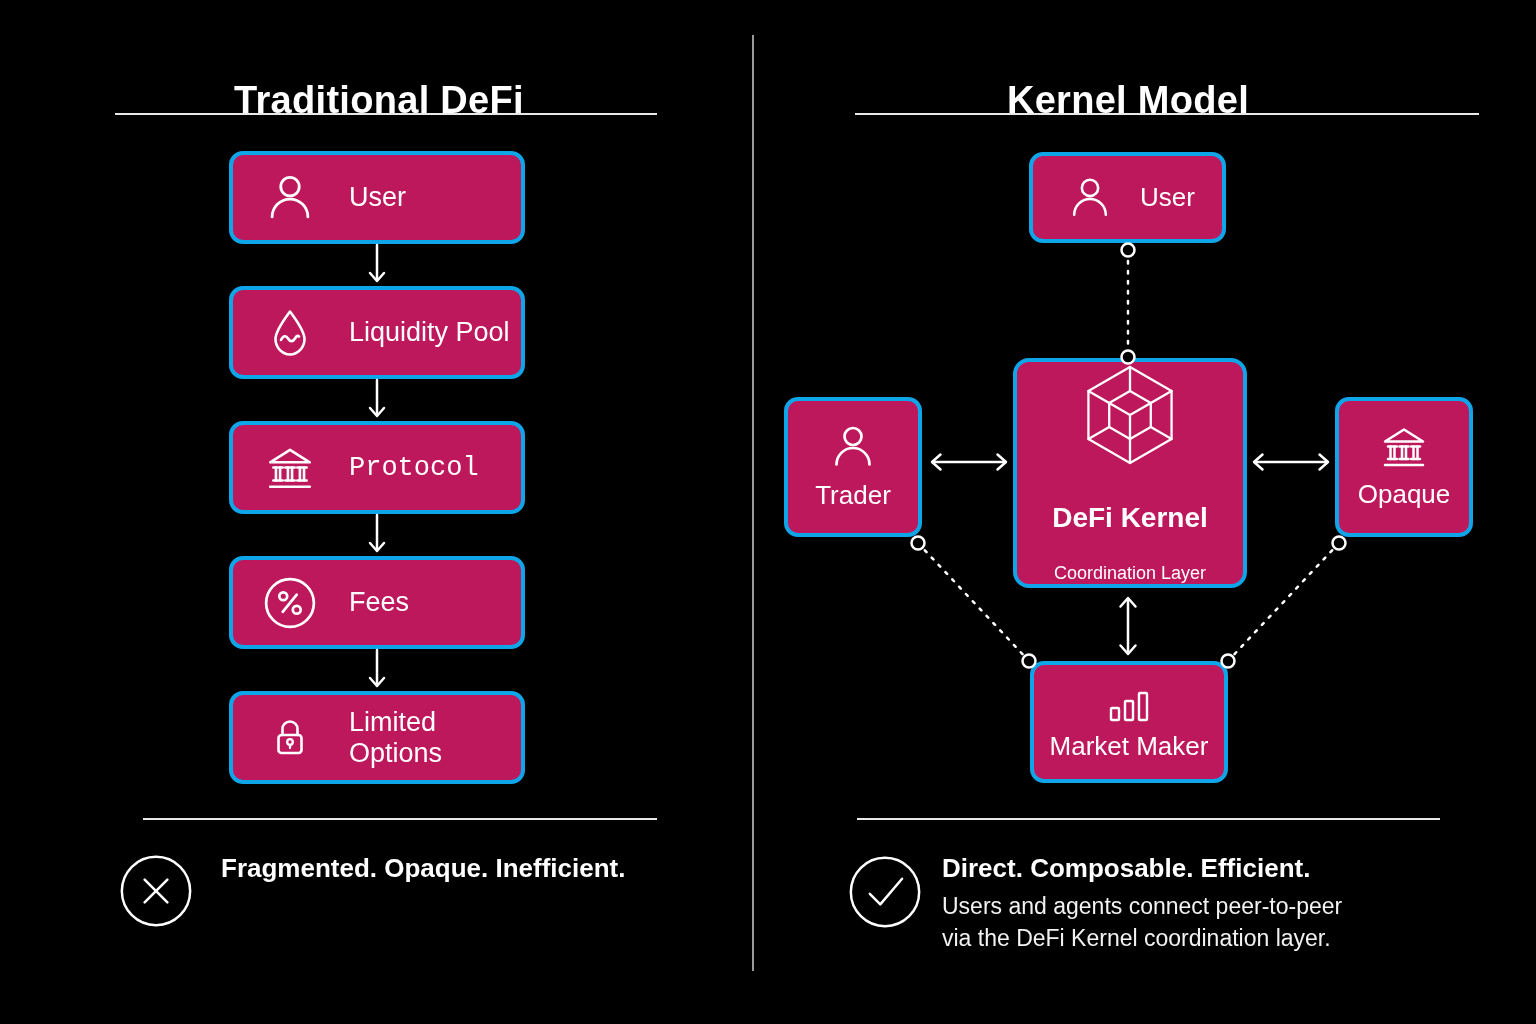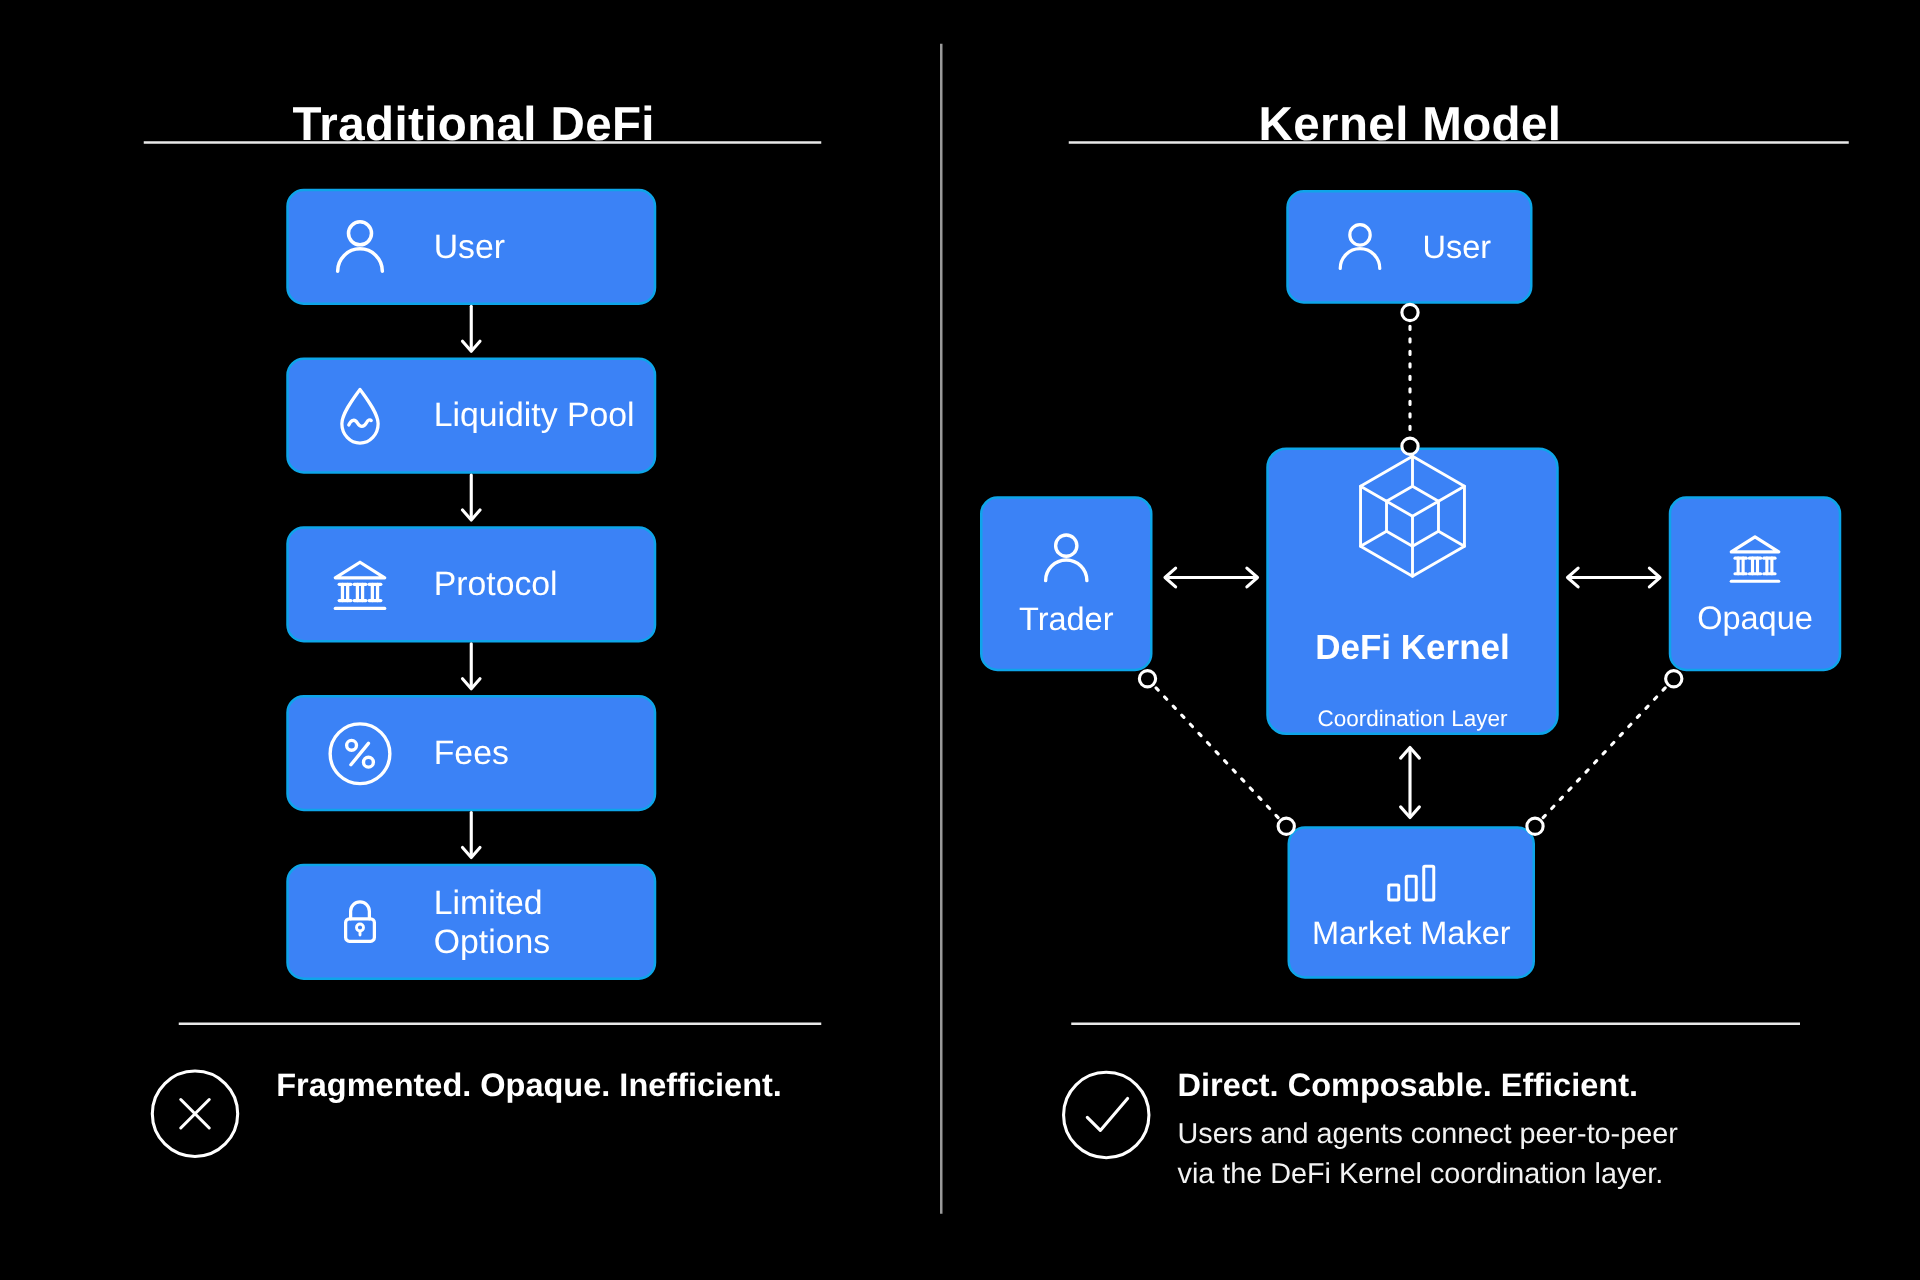--- a/index.html
+++ b/index.html
@@ -4,21 +4,21 @@
 <style>
   html,body{margin:0;padding:0;background:#000;}
   .page{
     position:relative;width:1536px;height:1024px;background:#000;overflow:hidden;
     font-family:"Liberation Sans","DejaVu Sans",sans-serif;color:#fff;margin-left:25px;
   }
   .overlay{position:absolute;left:0;top:0;width:1536px;height:1024px;pointer-events:none;z-index:5;}
   .divider{position:absolute;left:727px;top:35px;width:2px;height:936px;background:#9a9a9a;z-index:1;}
   .panel-title{position:absolute;font-size:38px;font-weight:600;letter-spacing:.3px;text-align:center;z-index:2;}
   .rule{position:absolute;height:2px;background:#e9e9e9;z-index:2;}
-  .box{position:absolute;border:2px solid #0ea5e9;background:#3b82f6;box-sizing:border-box;z-index:2;}
+  .box{position:absolute;border:4px solid #0ea5e9;background:#be185d;box-sizing:border-box;z-index:2;}
   .flow-box{left:204px;width:296px;height:93px;border-radius:14px;display:flex;align-items:center;padding-left:30px;gap:32px;}
   .icw{width:54px;display:flex;justify-content:center;align-items:center;flex:0 0 54px;}
   .flow-label{font-size:27px;font-weight:400;}
   .node-sm{width:138px;height:140px;border-radius:14px;display:flex;flex-direction:column;align-items:center;justify-content:center;gap:9px;}
   .node-label{font-size:26px;font-weight:400;}
   .user-r{left:1004px;top:152px;width:197px;height:91px;border-radius:14px;display:flex;align-items:center;padding-left:34px;gap:27px;}
   .kernel{left:988px;top:358px;width:234px;height:230px;border-radius:16px;display:flex;flex-direction:column;align-items:center;justify-content:space-between;}
   .kernel-title{font-size:28px;font-weight:700;margin-top:10px;}
   .kernel-sub{font-size:18px;font-weight:400;margin-top:6px;}
   .mm{left:1005px;top:661px;width:198px;height:122px;border-radius:14px;display:flex;flex-direction:column;align-items:center;justify-content:center;gap:8px;}
@@ -108,21 +108,21 @@
           <svg width="48" height="52" viewBox="0 0 48 52">
         <g stroke="#fff" stroke-width="2.6" fill="none" stroke-linecap="round" stroke-linejoin="round">
           <path d="M24 4.5 C19 11.5 9.5 23.5 9.5 32 C9.5 40.5 16 47.5 24 47.5 C32 47.5 38.5 40.5 38.5 32 C38.5 23.5 29 11.5 24 4.5 Z"></path>
           <path d="M15 33 C17 28.5 20 28 22 31.5 C24 35 27 35 29 31.5 C30.5 28.8 32 28.3 33 29.5"></path>
         </g>
           </svg>
         </span>
       <span class="flow-label">Liquidity Pool</span>
     </div>
 
-    <div class="box flow-box" style="top:421px;">
+    <div class="box flow-box" style="top:421px;font-family:Liberation Mono, monospace;">
       <span class="icw">
           <svg width="52" height="48" viewBox="0 0 50 46">
         <g stroke="#fff" stroke-width="2.5" fill="none" stroke-linecap="round" stroke-linejoin="round">
           <path d="M6 17.5 L25 5.5 L44 17.5 Z"></path>
           <g>
             <line x1="9" y1="22.5" x2="18" y2="22.5"></line>
                 <line x1="11.5" y1="22.5" x2="11.5" y2="35"></line>
                 <line x1="15.5" y1="22.5" x2="15.5" y2="35"></line>
                 <line x1="9" y1="35" x2="18" y2="35"></line>
             <line x1="20.5" y1="22.5" x2="29.5" y2="22.5"></line>

